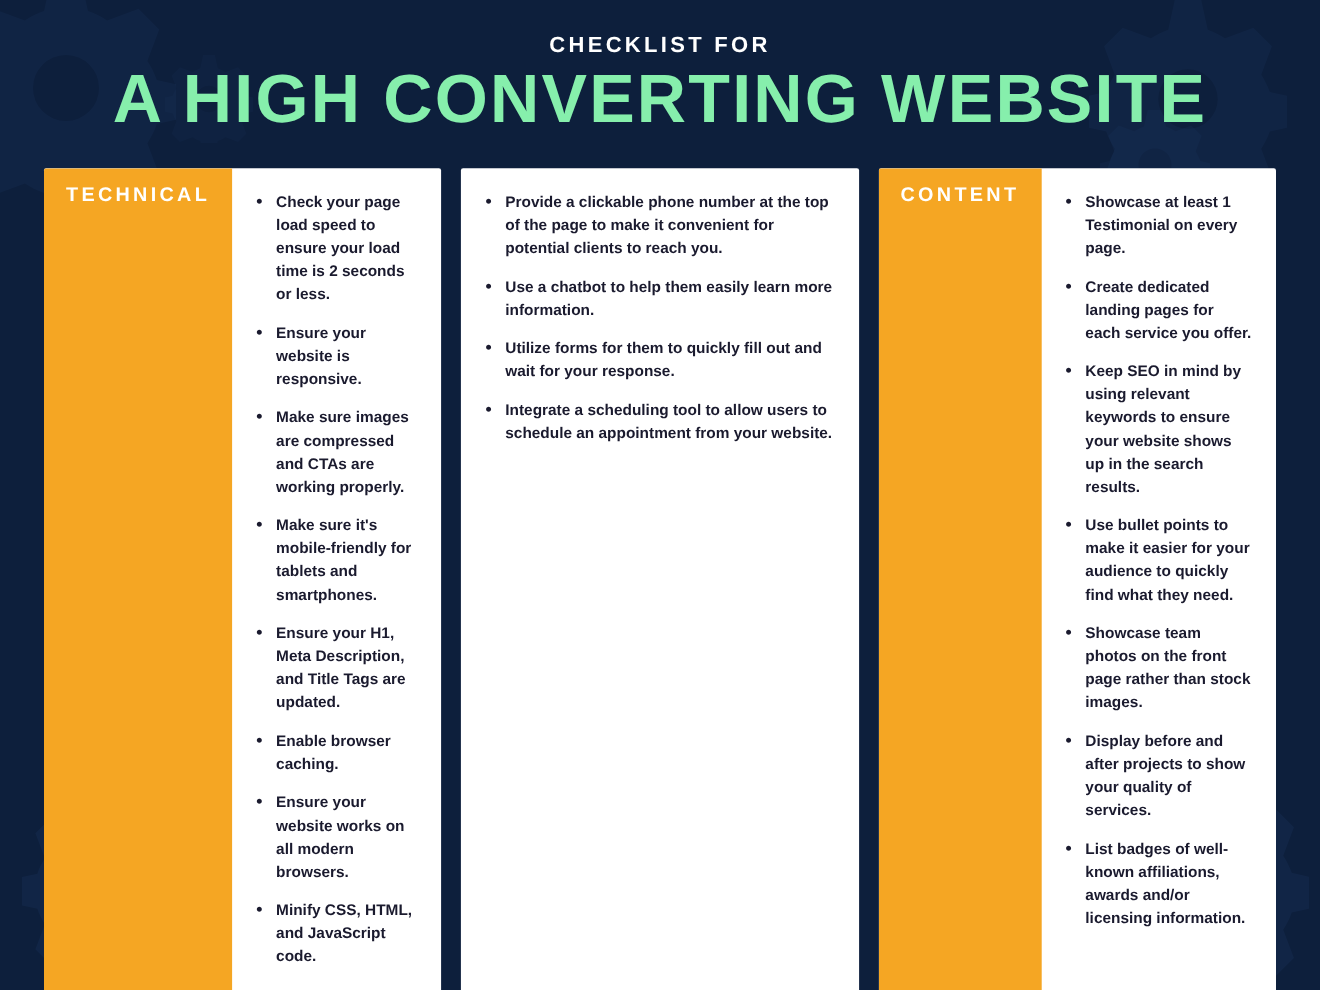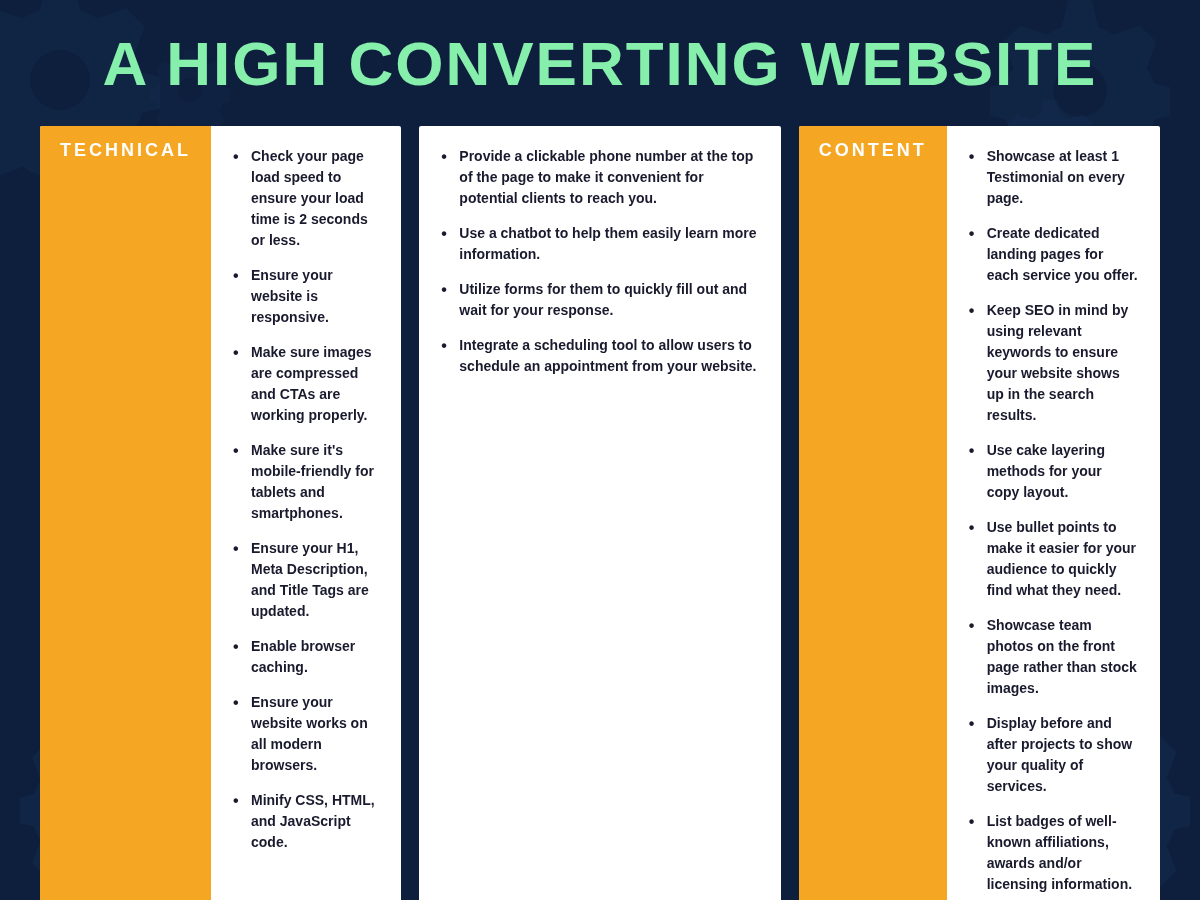--- a/index.html
+++ b/index.html
@@ -173,20 +173,21 @@
   </svg>
 
   <svg style="position:absolute;top:50px;left:150px;opacity:0.08;fill:#2a4a7f;" width="80" height="80" viewBox="0 0 100 100">
     <path d="M43.3,0 L56.7,0 L60,15 C63,16 66,17.5 68.7,19.3 L83,14 L92.4,23.4 L87,37.7 C88.8,40.4 90.3,43.4 91.3,46.4 L106.3,49.7 L106.3,63.1 L91.3,66.4 C90.3,69.4 88.8,72.4 87,75.1 L92.4,89.4 L83,98.8 L68.7,93.4 C66,95.2 63,96.7 60,97.7 L56.7,112.7 L43.3,112.7 L40,97.7 C37,96.7 34,95.2 31.3,93.4 L17,98.8 L7.6,89.4 L13,75.1 C11.2,72.4 9.7,69.4 8.7,66.4 L-6.3,63.1 L-6.3,49.7 L8.7,46.4 C9.7,43.4 11.2,40.4 13,37.7 L7.6,23.4 L17,14 L31.3,19.3 C34,17.5 37,16 40,15 Z M50,35 A15,15 0 1,0 50,65 A15,15 0 1,0 50,35 Z"></path>
   </svg>
 </div>
 
 <div class="content-wrapper">
 
   <div class="header-section">
+    <div class="checklist-for-label">CHECKLIST FOR</div>
     <div class="main-title">A HIGH CONVERTING WEBSITE</div>
   </div>
 
   <div class="columns-container">
 
     <div class="column">
       <div class="column-header">
         <div class="column-title">TECHNICAL</div>
       </div>
       <div class="column-body">
@@ -216,21 +217,20 @@
 
     <div class="column">
       <div class="column-header">
         <div class="column-title">CONTENT</div>
       </div>
       <div class="column-body">
         <ul>
           <li>Showcase at least 1 Testimonial on every page.</li>
           <li>Create dedicated landing pages for each service you offer.</li>
           <li>Keep SEO in mind by using relevant keywords to ensure your website shows up in the search results.</li>
-          <li>Use cake layering methods for your copy layout.</li>
           <li>Use bullet points to make it easier for your audience to quickly find what they need.</li>
           <li>Showcase team photos on the front page rather than stock images.</li>
           <li>Display before and after projects to show your quality of services.</li>
           <li>List badges of well-known affiliations, awards and/or licensing information.</li>
         </ul>
       </div>
     </div>
   </div>
 
   <div class="footer-section">

